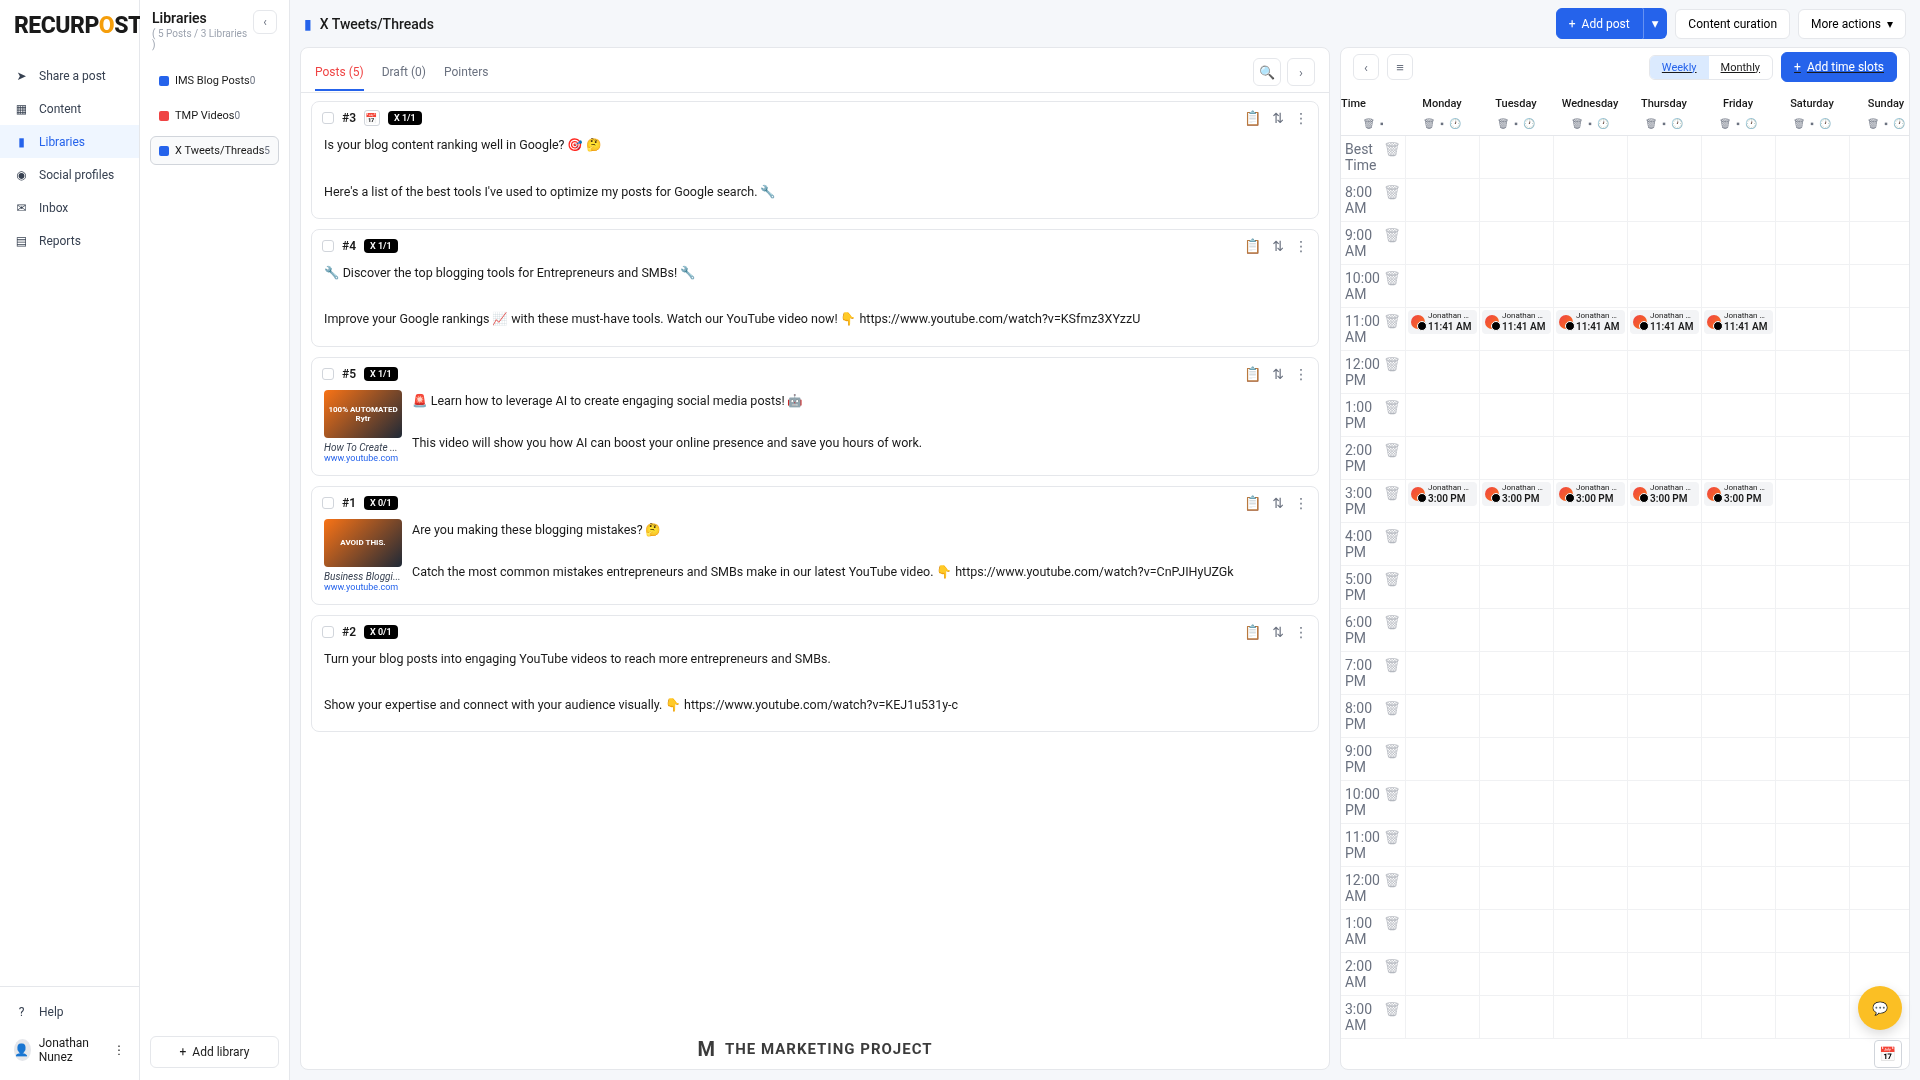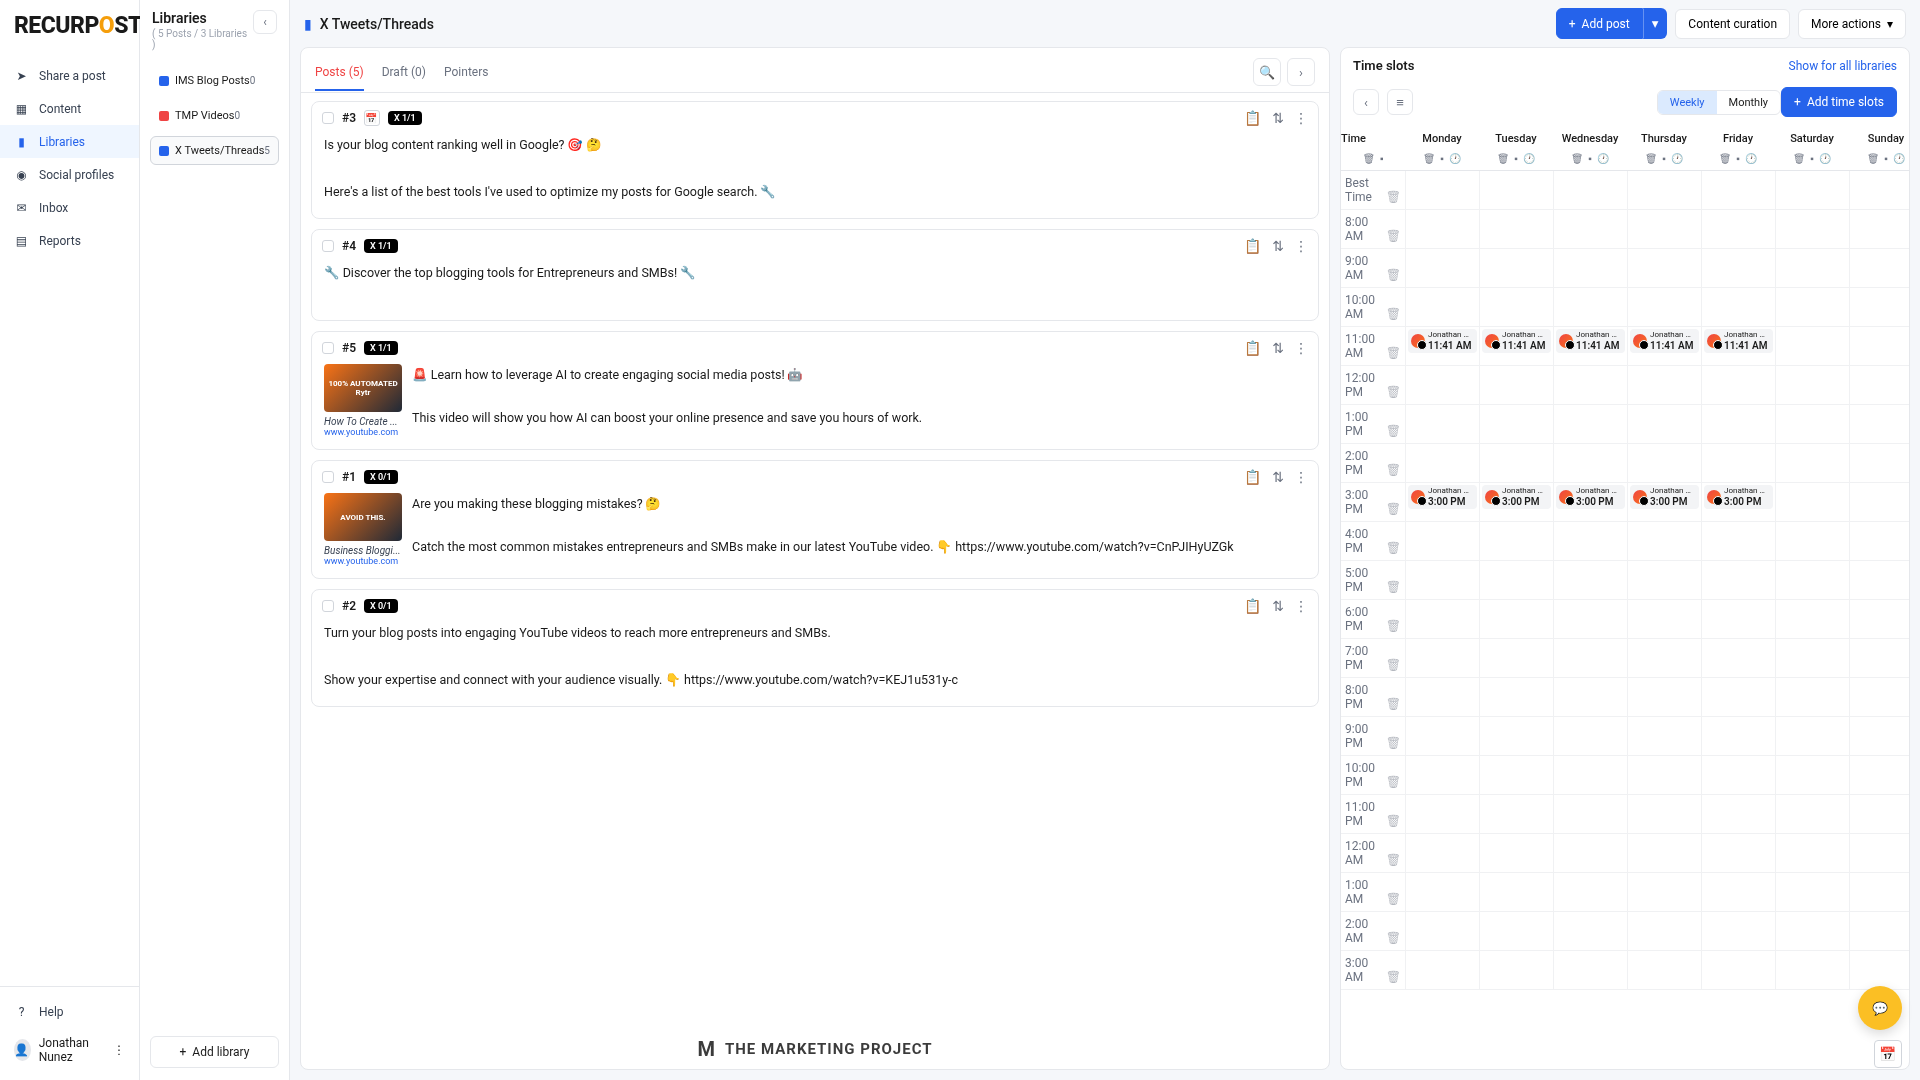--- a/index.html
+++ b/index.html
@@ -82,33 +82,33 @@
 .ts-toggle-opt.active { background: #dbeafe; color: #2563eb; }
 
 .ts-grid { flex: 1; overflow: auto; }
 .ts-header-row { display: flex; border-bottom: 1px solid #e5e7eb; position: sticky; top: 0; background: #fff; z-index: 2; }
 .ts-time-col { width: 64px; flex-shrink: 0; }
 .ts-day-col { width: 74px; flex-shrink: 0; text-align: center; }
 .ts-day-name { font-size: 11px; padding: 5px 0; font-weight: 500; }
 .ts-day-icons { display: flex; justify-content: center; gap: 5px; padding: 3px 0 6px; color: #6b7280; font-size: 10px; }
 .ts-day-icons span { cursor: pointer; }
 .ts-body-row { display: flex; border-bottom: 1px solid #f0f1f3; min-height: 28px; align-items: stretch; }
-.ts-time-label { width: 64px; flex-shrink: 0; font-size: 12px; color: #6b7280; padding: 5px 4px; display: flex; align-items: flex-end; justify-content: space-between; }
+.ts-time-label { width: 64px; flex-shrink: 0; font-size: 14px; color: #6b7280; padding: 5px 4px; display: flex; align-items: flex-start; justify-content: space-between; }
 .ts-time-label .del { cursor: pointer; opacity: 0.5; }
 .ts-cell { width: 74px; flex-shrink: 0; border-left: 1px solid #f0f1f3; padding: 2px; }
 .ts-event { background: #f3f4f6; border-radius: 4px; padding: 2px 3px; display: flex; align-items: center; gap: 3px; font-size: 8.5px; overflow: hidden; }
 .ts-event-avatar { width: 14px; height: 14px; border-radius: 50%; background: linear-gradient(135deg,#ef4444,#f97316); flex-shrink: 0; position: relative; }
 .ts-event-avatar::after { content: ''; position: absolute; right: -2px; bottom: -2px; width: 8px; height: 8px; border-radius: 50%; background: #000; border: 1px solid #fff; }
 .ts-event-text { display: flex; flex-direction: column; line-height: 1.1; overflow: hidden; }
 .ts-event-name { font-size: 8px; white-space: nowrap; overflow: hidden; text-overflow: ellipsis; }
 .ts-event-time { font-size: 10px; font-weight: 600; }
 
 .chat-fab { position: fixed; right: 18px; bottom: 50px; width: 44px; height: 44px; border-radius: 50%; background: #fbbf24; display: flex; align-items: center; justify-content: center; cursor: pointer; box-shadow: 0 4px 12px rgba(0,0,0,0.15); }
 .cal-fab { position: fixed; right: 18px; bottom: 12px; width: 28px; height: 28px; border: 1px solid #d1d5db; border-radius: 4px; background: #fff; display: flex; align-items: center; justify-content: center; cursor: pointer; font-size: 14px; }
-.ts-right { margin-left: auto; display: flex; align-items: center; }
+.ts-right { margin-left: auto; display: flex; gap: 8px; align-items: center; text-decoration: underline; }
 
 ::-webkit-scrollbar { width: 8px; height: 8px; }
 ::-webkit-scrollbar-thumb { background: #d1d5db; border-radius: 4px; }
 </style>
 </head>
 <body>
 
 <div class="app">
   <div class="sidebar-nav">
     <div class="logo">
@@ -251,21 +251,21 @@
     <span class="post-num">#4</span>
 
     <span class="post-badge">X 1/1</span>
     <div class="post-actions">
       <span>📋</span>
       <span>⇅</span>
       <span>⋮</span>
     </div>
   </div>
               <div class="post-body">
-      <p>🔧 Discover the top blogging tools for Entrepreneurs and SMBs! 🔧</p><br>
+      <p>🔧 Discover the top blogging tools for Entrepreneurs and SMBs! 🔧</p><br><p>Improve your Google rankings 📈 with these must-have tools. Watch our YouTube video now! 👇 https://www.youtube.com/watch?v=KSfmz3XYzzU</p>
     </div>
             </div>
             <div class="post-card">
               <div class="post-head">
     <span class="post-check"></span>
     <span class="post-num">#5</span>
 
     <span class="post-badge">X 1/1</span>
     <div class="post-actions">
       <span>📋</span>
@@ -325,24 +325,20 @@
             </div>
           </div>
 
         <div class="watermark">
           <span class="watermark-logo">M</span>
           <span class="watermark-text">THE MARKETING PROJECT</span>
         </div>
       </div>
 
       <div class="timeslots-panel">
-        <div class="ts-header">
-          <div class="ts-title">Time slots</div>
-          <div class="ts-link">Show for all libraries</div>
-        </div>
         <div class="ts-controls">
           <div class="ts-nav-btn">‹</div>
           <div class="ts-nav-btn">
               <span>≡</span>
             </div>
           <div class="ts-right">
             <div class="ts-toggle">
               <div class="ts-toggle-opt active">Weekly</div>
               <div class="ts-toggle-opt">Monthly</div>
             </div>

